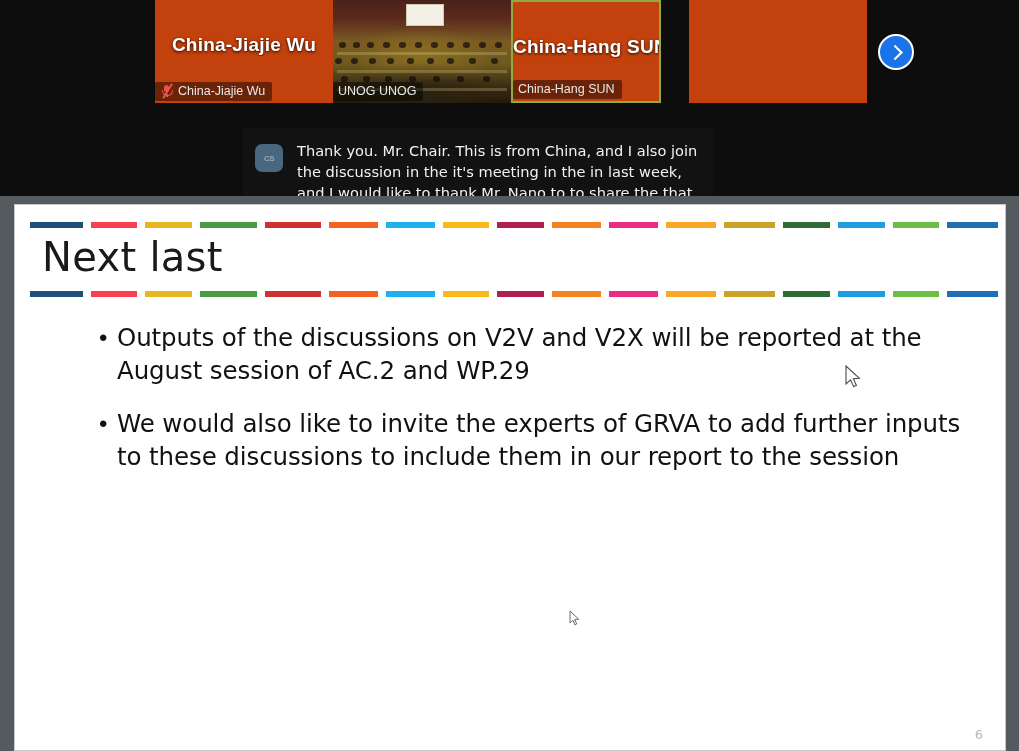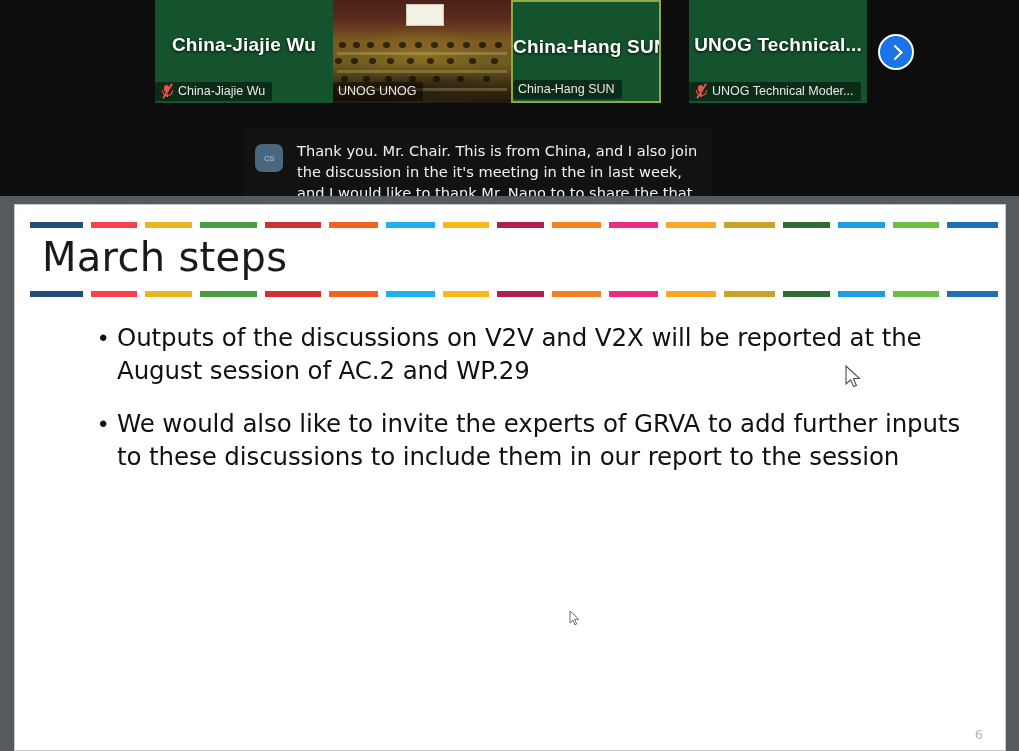--- a/index.html
+++ b/index.html
@@ -5,21 +5,21 @@
   html,body{margin:0;padding:0;}
   body{
     width:1019px;height:751px;overflow:hidden;
     background:#000;
     font-family:"Liberation Sans", sans-serif;
   }
   #root{position:relative;width:1019px;height:751px;background:#0d0d0d;}
 
   
   .video-strip{position:absolute;left:0;top:0;width:1019px;height:103px;background:#0d0d0d;}
-  .tile{position:absolute;top:0;height:103px;background:#14532d;overflow:hidden;}
+  .tile{position:absolute;top:0;height:103px;background:#c2410c;overflow:hidden;}
   .tile .bigname{
     position:absolute;left:0;right:0;top:34px;text-align:center;
     color:#ffffff;font-size:19px;font-weight:bold;letter-spacing:.2px;
     text-shadow:0 1px 3px rgba(0,0,0,.9);
     white-space:nowrap;overflow:hidden;
   }
   .tile .namebar{
     position:absolute;left:0;bottom:2px;max-width:97%;
     display:flex;align-items:center;gap:5px;
     background:rgba(0,0,0,.45);padding:2px 7px 3px 5px;border-radius:2px;
@@ -166,30 +166,20 @@
     </div>
 
     <div class="tile tile-3">
       <div class="bigname">China-Hang SUN</div>
       <div class="namebar">
         <span class="lbl">China-Hang SUN</span>
       </div>
     </div>
 
     <div class="tile tile-4">
-      <div class="bigname">UNOG  Technical...</div>
-      <div class="namebar">
-        <span class="micmute">
-          <i class="body"></i>
-            <i class="arc"></i>
-            <i class="stem"></i>
-            <i class="slash"></i>
-        </span>
-        <span class="lbl">UNOG Technical Moder...</span>
-      </div>
     </div>
 
     <div class="next-btn">
       <span class="chev"></span>
     </div>
   </div>
 
   <div class="caption">
     <div class="avatar">CS</div>
     <div class="ctext">Thank you. Mr. Chair. This is from China, and I also join the discussion in the it's meeting in the in last week, and I would like to thank Mr. Nano to to share the that meeting</div>
@@ -211,21 +201,21 @@
           <span class="seg" style="background: rgb(245, 130, 32); width: 50px;"></span>
           <span class="seg" style="background: rgb(236, 44, 130); width: 50px;"></span>
           <span class="seg" style="background: rgb(249, 168, 37); width: 52px;"></span>
           <span class="seg" style="background: rgb(201, 162, 39); width: 52px;"></span>
           <span class="seg" style="background: rgb(47, 107, 53); width: 48px;"></span>
           <span class="seg" style="background: rgb(31, 157, 224); width: 48px;"></span>
           <span class="seg" style="background: rgb(108, 190, 69); width: 48px;"></span>
           <span class="seg" style="background: rgb(31, 111, 181); width: 52px;"></span>
         </div>
 
-      <div class="slide-title">March steps</div>
+      <div class="slide-title">Next last</div>
 
       <div class="barstrip bar-bottom" id="bar-bottom">
           <span class="seg" style="background: rgb(31, 78, 121); width: 54px;"></span>
           <span class="seg" style="background: rgb(248, 64, 79); width: 48px;"></span>
           <span class="seg" style="background: rgb(232, 182, 32); width: 48px;"></span>
           <span class="seg" style="background: rgb(74, 156, 67); width: 58px;"></span>
           <span class="seg" style="background: rgb(207, 48, 48); width: 58px;"></span>
           <span class="seg" style="background: rgb(244, 98, 31); width: 50px;"></span>
           <span class="seg" style="background: rgb(33, 176, 238); width: 50px;"></span>
           <span class="seg" style="background: rgb(249, 185, 25); width: 48px;"></span>

